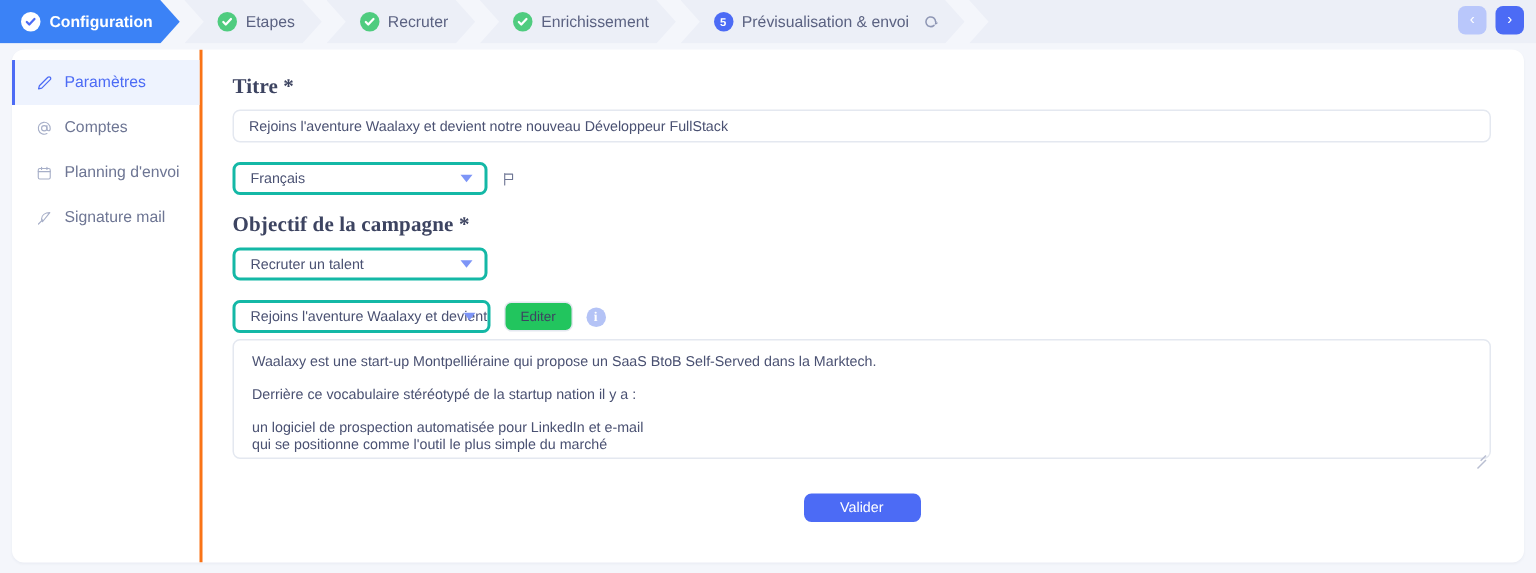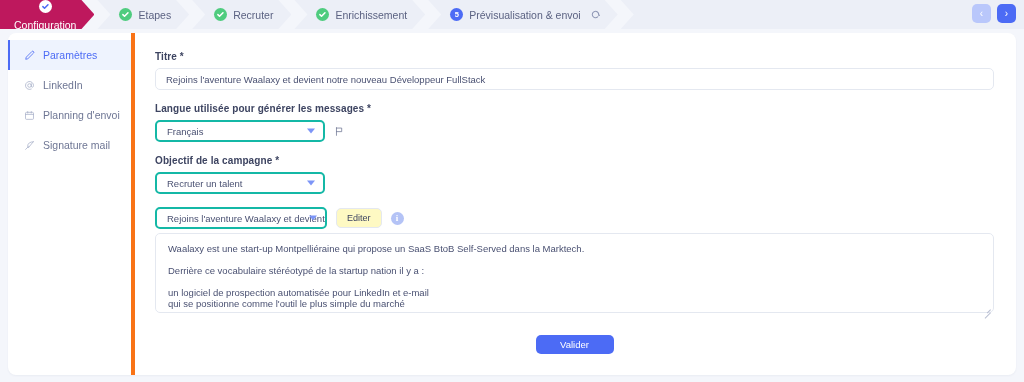--- a/index.html
+++ b/index.html
@@ -33,24 +33,23 @@
     background: #eceff7;
     clip-path: polygon(0 0, calc(100% - 13px) 0, 100% 50%, calc(100% - 13px) 100%, 0 100%, 13px 50%);
     margin-right: 3px;
     white-space: nowrap;
   }
   .step:first-child {
     clip-path: polygon(0 0, calc(100% - 13px) 0, 100% 50%, calc(100% - 13px) 100%, 0 100%);
     padding-left: 14px;
   }
   .step.active {
-    background: #be185d;
+    background: #3b82f6;
     color: #ffffff;
-    font-weight: 400;
-    flex-direction: column;
+    font-weight: 700;
   }
   .step-num {
     width: 13px; height: 13px;
     border-radius: 50%;
     display: inline-flex; align-items: center; justify-content: center;
     font-size: 7.5px; font-weight: 700; color: #fff;
     flex: 0 0 auto;
   }
   .step-num.done { background: #4fcc7f; }
   .step-num.current { background: #4c6bf5; }
@@ -86,21 +85,21 @@
     border-radius: 8px;
     display: flex;
     overflow: hidden;
     box-shadow: 0 1px 2px rgba(40,50,90,.05);
   }
 
   
   .sidebar {
     width: 127px;
     flex: 0 0 127px;
-    border-right: 4px solid #f97316;
+    border-right: 2px solid #f97316;
     padding-top: 7px;
   }
   .side-item {
     display: flex; align-items: center; gap: 8px;
     height: 30px;
     padding-left: 13px;
     font-size: 10.5px;
     color: #6e7694;
     cursor: pointer;
     border-left: 2px solid transparent;
@@ -111,22 +110,22 @@
     border-left: 2px solid #4c6bf5;
   }
   .side-item .sico { width: 12px; height: 12px; flex: 0 0 12px; display: flex; align-items: center; justify-content: center; color: #a7afc8; }
   .side-item.active .sico { color: #4c6bf5; }
   .side-item svg { display: block; }
 
   
   .main { flex: 1; padding: 18px 22px 0 20px; }
   .field { margin-bottom: 13px; }
   .flabel {
-    font-size: 10px; font-weight: 700; color: #3d4461;
-    margin-bottom: 6px; letter-spacing: .1px;
+    font-size: 14px; font-weight: 700; color: #3d4461;
+    margin-bottom: 6px; letter-spacing: .1px; font-family: Liberation Serif, serif;
   }
   .text-input {
     width: 100%; height: 22px;
     border: 1px solid #e4e8f0; border-radius: 5px;
     padding: 0 10px;
     font-size: 9.5px; color: #4a5172;
     font-family: "Liberation Sans", sans-serif;
     background: #fff;
     outline: none;
   }
@@ -147,21 +146,21 @@
     transform: translateY(-50%);
     width: 0; height: 0;
     border-left: 4px solid transparent;
     border-right: 4px solid transparent;
     border-top: 5px solid #7d95f7;
   }
   .flag-ico { color: #6e7694; display: flex; }
   .btn-small {
     height: 20px; padding: 0 10px;
     border: 1px solid #e4e8f0; border-radius: 5px;
-    background: #fef9c3; color: #3d4461;
+    background: #22c55e; color: #3d4461;
     font-size: 9px; font-family: "Liberation Sans", sans-serif;
     cursor: pointer;
   }
   .info-ico {
     width: 13px; height: 13px; border-radius: 50%;
     background: #b4c3f6; color: #fff;
     font-size: 9px; font-weight: 700;
     display: flex; align-items: center; justify-content: center;
     font-family: "Liberation Serif", serif;
     cursor: pointer;
@@ -272,21 +271,21 @@
         <span>Paramètres</span>
       </div>
 
       <div class="side-item">
         <span class="sico">
           <svg width="11" height="11" viewBox="0 0 16 16">
               <circle cx="8" cy="8" r="2.6" fill="none" stroke="currentColor" stroke-width="1.1"></circle>
               <path d="M10.6 5.4v3.4c0 1 .7 1.6 1.6 1.6s1.6-.7 1.6-2.2A5.8 5.8 0 1 0 10.6 13.2" fill="none" stroke="currentColor" stroke-width="1.1" stroke-linecap="round"></path>
             </svg>
         </span>
-        <span>LinkedIn</span>
+        <span>Comptes</span>
       </div>
 
       <div class="side-item">
         <span class="sico">
           <svg width="11" height="11" viewBox="0 0 16 16">
               <rect x="2.2" y="3.4" width="11.6" height="10.2" rx="1.4" fill="none" stroke="currentColor" stroke-width="1.1"></rect>
               <path d="M2.2 6.4h11.6M5.4 2.2v2.2M10.6 2.2v2.2" fill="none" stroke="currentColor" stroke-width="1.1" stroke-linecap="round"></path>
             </svg>
         </span>
         <span>Planning d'envoi</span>
@@ -303,21 +302,20 @@
     </div>
 
     <div class="main">
 
       <div class="field">
         <div class="flabel">Titre *</div>
         <input class="text-input" type="text" value="Rejoins l'aventure Waalaxy et devient notre nouveau Développeur FullStack" style="">
       </div>
 
       <div class="field">
-        <div class="flabel">Langue utilisée pour générer les messages *</div>
         <div class="row">
           <div class="select">
             <span>Français</span>
             <span class="caret"></span>
           </div>
           <span class="flag-ico">
             <svg width="11" height="11" viewBox="0 0 16 16">
                 <path d="M3.6 2.4v11.2M3.6 3h7.6v5.2H3.6" fill="none" stroke="currentColor" stroke-width="1.1" stroke-linecap="round" stroke-linejoin="round"></path>
               </svg>
           </span>

